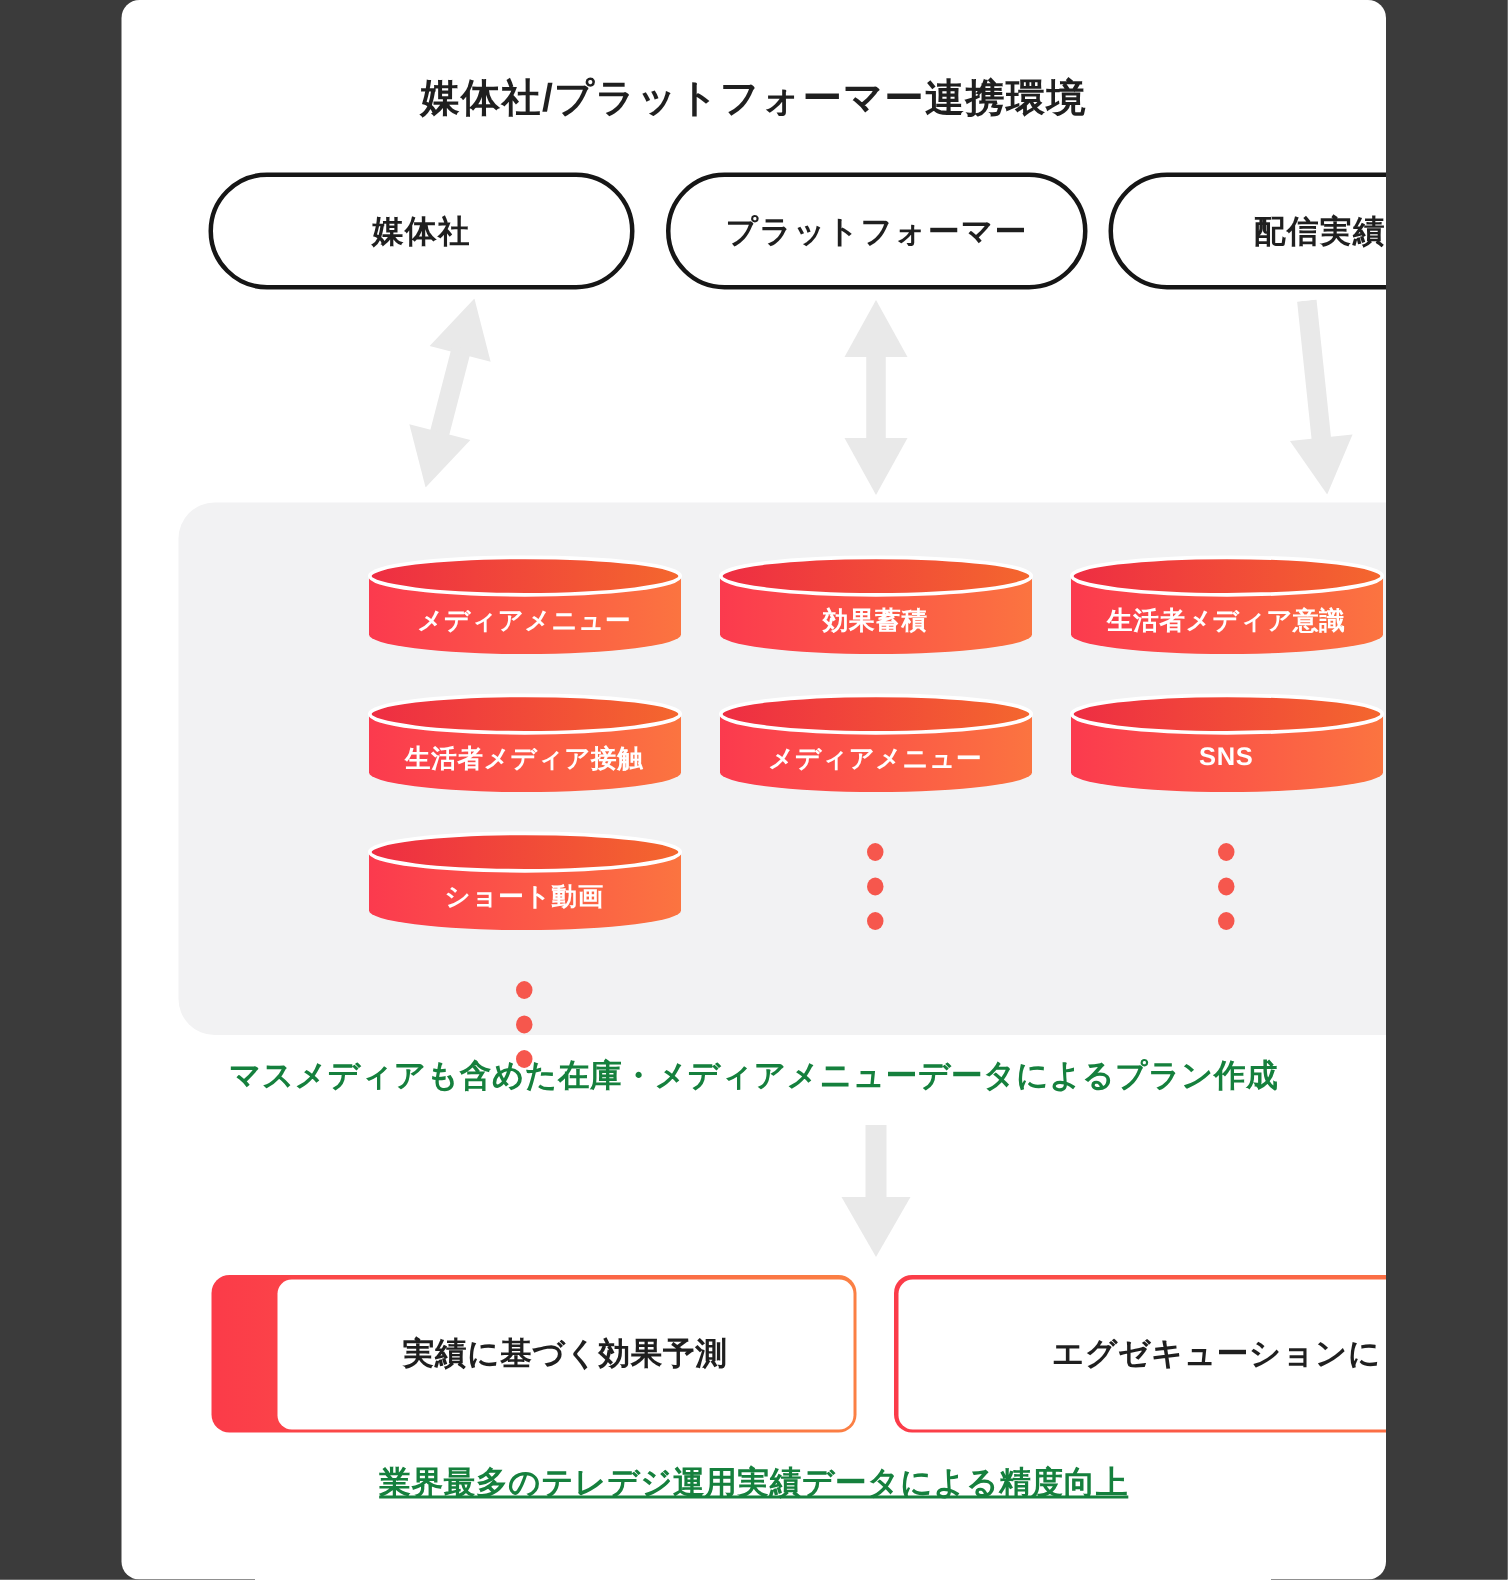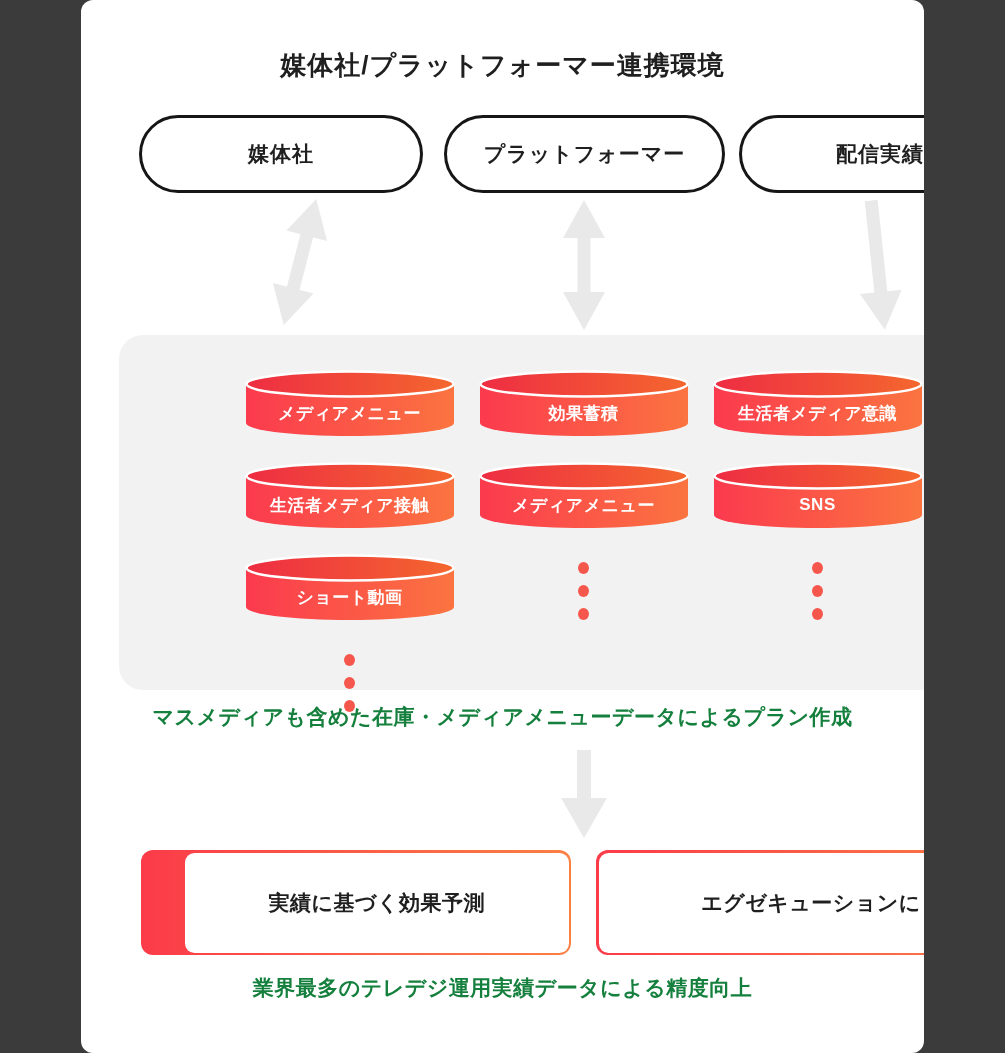--- a/index.html
+++ b/index.html
@@ -44,21 +44,21 @@
   .dots{
     display:flex;flex-direction:column;align-items:center;gap:11px;
     padding-top:8px;
   }
   .dot{width:11px;height:12px;border-radius:50%;background:#f6574d;}
   .caption{
     position:absolute;left:0;width:100%;text-align:center;margin:0;
     font-size:21px;font-weight:bold;letter-spacing:.5px;color:#15803d;
   }
   .caption-mid{top:703px;}
-  .caption-bottom{top:974px;}
+  .caption-bottom{top:974px;text-decoration:underline;}
   .outcome{
     position:absolute;top:850px;width:430px;height:105px;border-radius:12px;
     background:linear-gradient(90deg,#fb3b49,#fb8044);
     padding:2.5px;box-sizing:border-box;
   }
   .outcome-1{left:60px;padding-left:44px;}
   .outcome-2{left:515px;}
   .outcome-inner{
     width:100%;height:100%;background:#ffffff;border-radius:9.5px;
     display:flex;flex-direction:column;align-items:center;justify-content:center;

